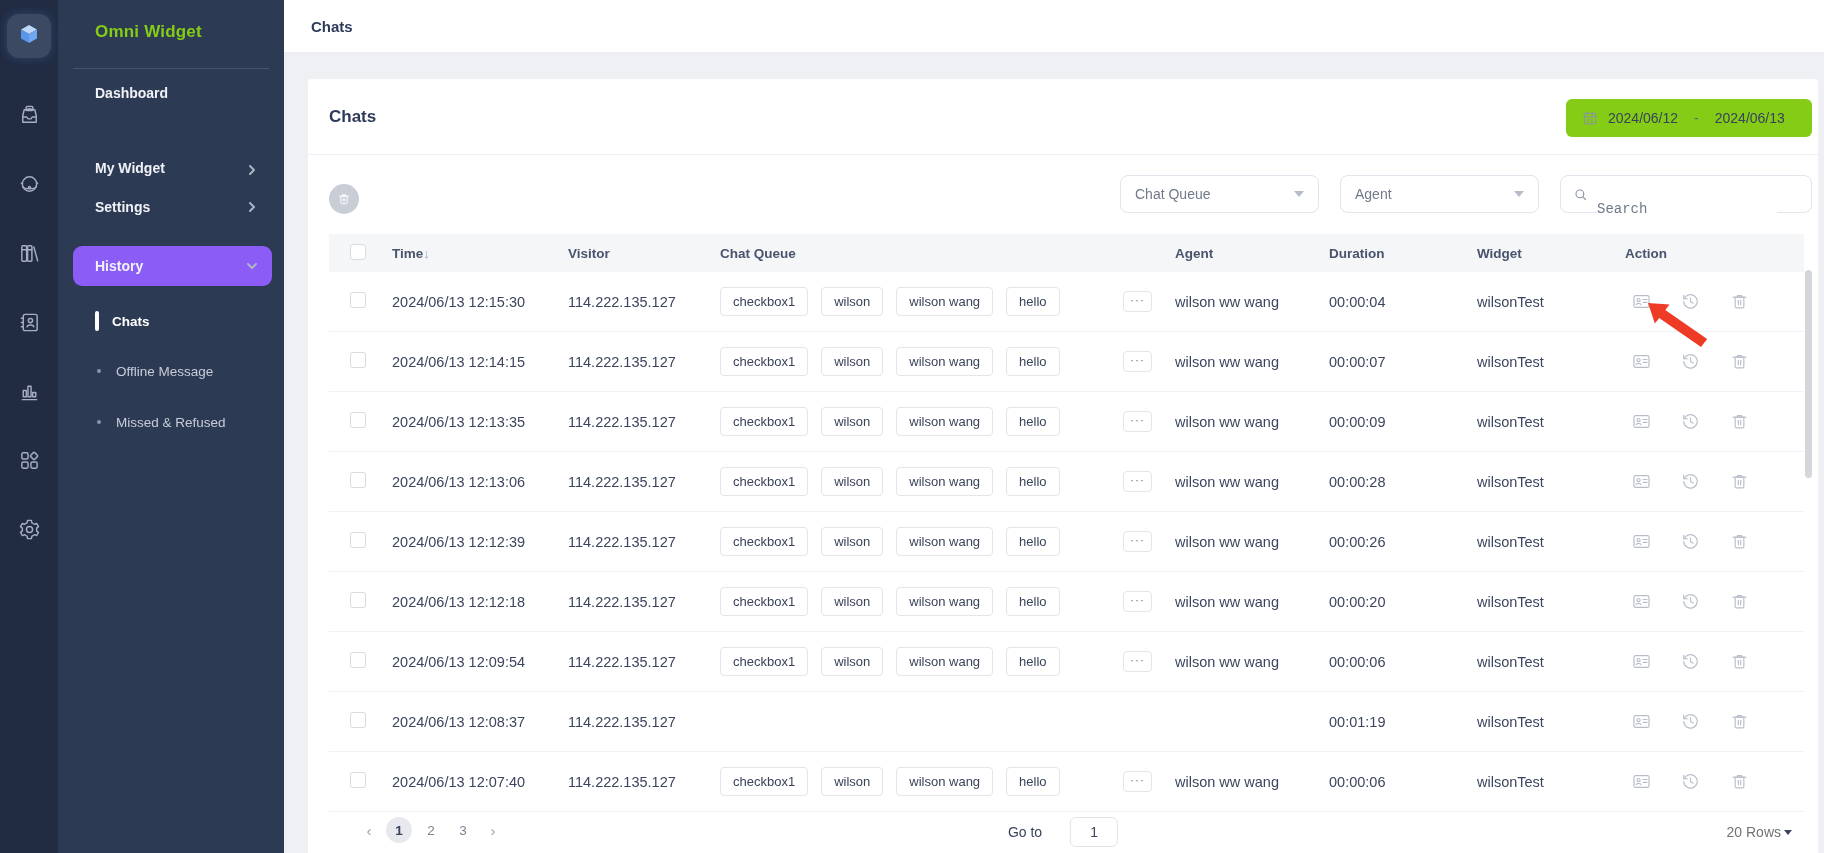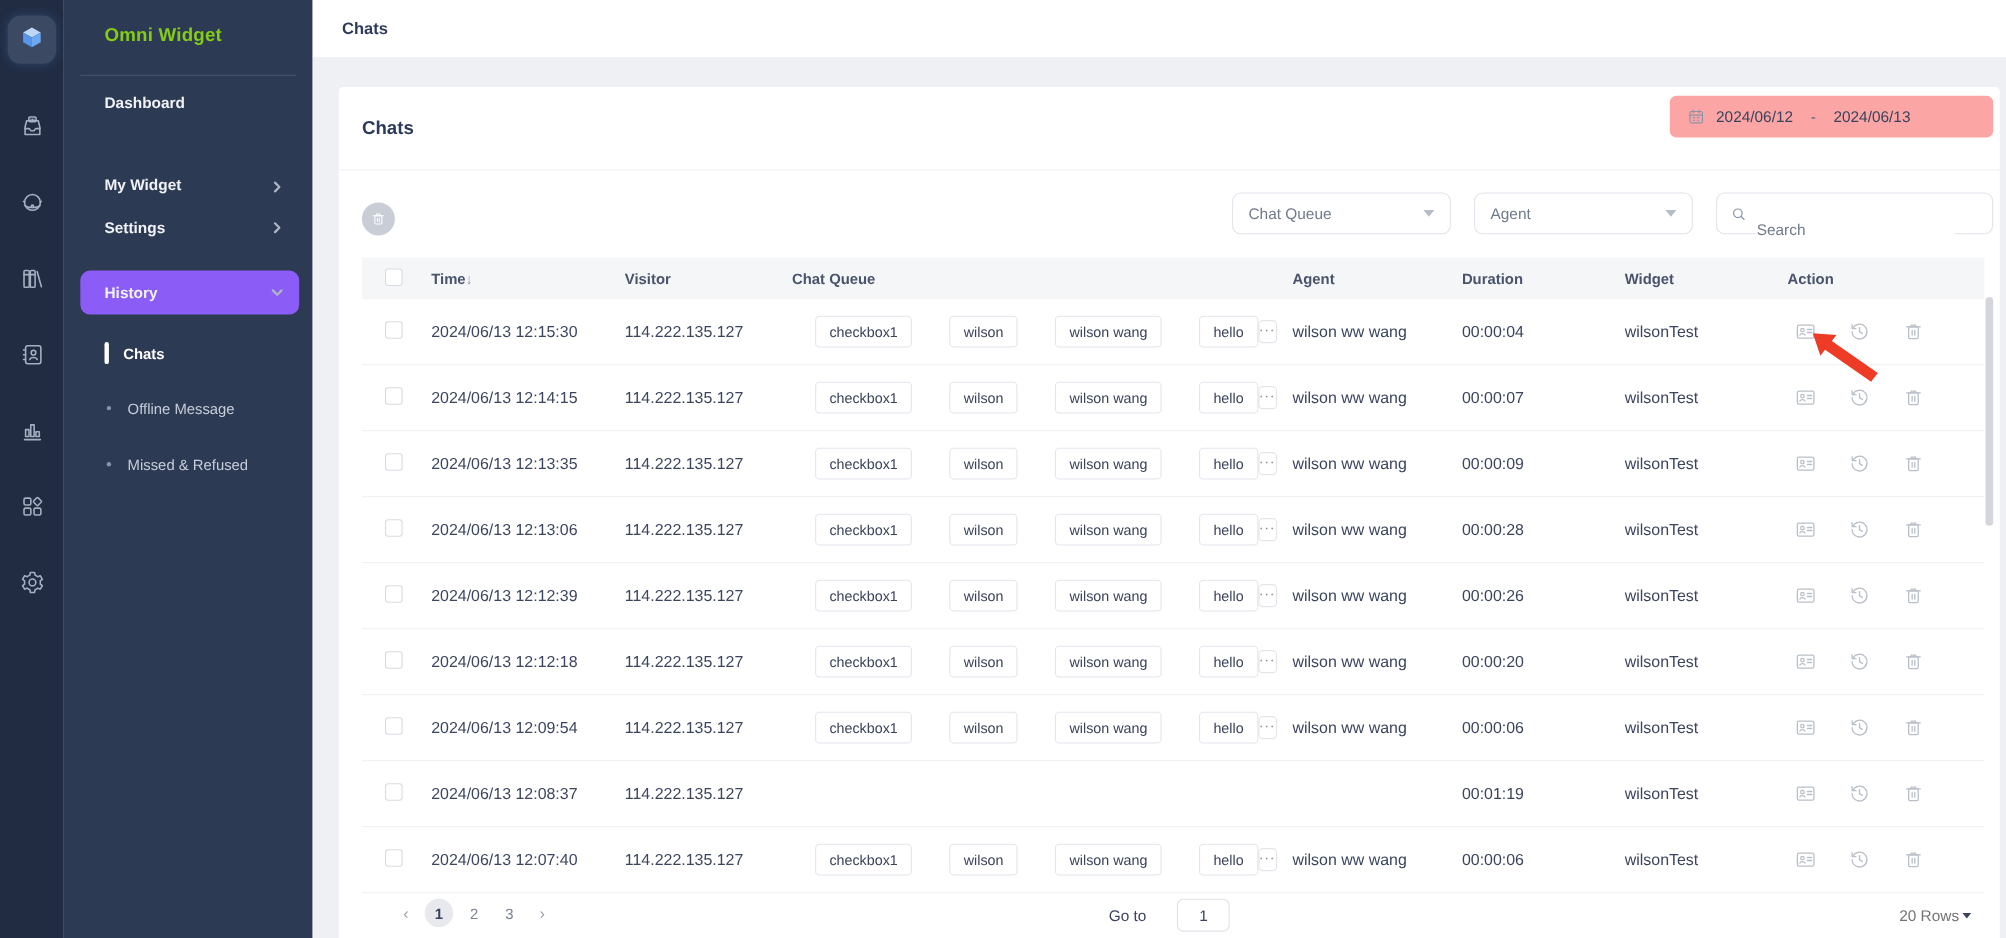--- a/index.html
+++ b/index.html
@@ -25,46 +25,46 @@
   .sub-item .dot { width:4px; height:4px; border-radius:50%; background:#8a93a5; margin-left:39px; margin-right:15px; }
   .sub-item.active { color:#fff; font-weight:bold; }
 
   
   .main { position:absolute; left:284px; top:0; right:0; height:853px; background:#eef0f4; }
   .topbar { position:absolute; left:284px; top:0; right:0; height:53px; background:#fff; border-bottom:1px solid #ebedf1; display:flex; align-items:center; padding-left:27px; font-size:15px; font-weight:bold; color:#2e3a59; z-index:2; }
 
   .panel { position:absolute; left:308px; top:79px; width:1510px; bottom:0; background:#fff; border-radius:4px 4px 0 0; z-index:1; }
   .panel-head { position:relative; height:76px; border-bottom:1px solid #eef0f3; }
   .panel-title { position:absolute; left:21px; top:0; height:76px; display:flex; align-items:center; font-size:17px; font-weight:bold; color:#2e3a59; }
-  .date-pill { position:absolute; right:6px; top:8px; height:38px; width:294px; background:#fca5a5; border-radius:6px; display:flex; align-items:center; padding:0 16px; gap:10px; font-size:14px; color:#39435c; cursor:pointer; }
+  .date-pill { position:absolute; right:6px; top:20px; height:38px; width:246px; background:#84cc16; border-radius:6px; display:flex; align-items:center; padding:0 16px; gap:10px; font-size:14px; color:#39435c; cursor:pointer; }
   .date-pill svg { width:16px; height:16px; stroke:#8a93a8; fill:none; stroke-width:1.6; stroke-linecap:round; }
   .date-pill .sep { margin:0 6px; color:#5b6478; }
 
   .toolbar { position:relative; height:79px; }
   .bulk-del { position:absolute; left:21px; top:29px; width:30px; height:30px; border-radius:50%; background:#c9cdd6; display:flex; align-items:center; justify-content:center; }
   .bulk-del svg { width:14px; height:14px; stroke:#fff; fill:none; stroke-width:1.6; stroke-linecap:round; }
   .filters { position:absolute; right:6px; top:20px; display:flex; gap:21px; }
   .sel { width:199px; height:38px; border:1px solid #e1e4ea; border-radius:8px; background:#fff; display:flex; align-items:center; padding:0 14px; font-size:14px; color:#707a8a; cursor:pointer; }
   .sel .caret { margin-left:auto; width:0; height:0; border-left:5px solid transparent; border-right:5px solid transparent; border-top:6px solid #b6bcc8; }
   .searchbox { width:252px; height:38px; border:1px solid #e1e4ea; border-radius:8px; background:#fff; display:flex; align-items:center; padding:0 12px; gap:9px; }
   .searchbox svg { width:15px; height:15px; stroke:#8a93a8; fill:none; stroke-width:1.8; stroke-linecap:round; }
-  .searchbox input { border:none; outline:none; width:180px; font-size:14px; color:#39435c; font-family:Liberation Sans, sans-serif;margin-top:30px; }
+  .searchbox input { border:none; outline:none; width:180px; font-size:14px; color:#39435c; font-family:Liberation Mono, monospace;margin-top:30px; }
   .searchbox input::placeholder { color:#707a8a; }
 
   
   .table-wrap { margin:0 14px 0 21px; position:relative; }
   .grid { display:grid; grid-template-columns:63px 176px 152px 455px 154px 148px 148px 178px; align-items:center; }
   .thead { height:38px; background:#f4f6f8; font-size:13.5px; font-weight:bold; color:#49536b; }
   .thead .h-time { display:flex; align-items:center; gap:0; cursor:pointer; }
   .sort-arrow { font-size:13px; color:#9aa2b1; font-weight:normal; }
   .cb { display:inline-block; width:16px; height:16px; border:1.5px solid #d8dbe2; border-radius:3px; background:#fff; margin-left:21px; cursor:pointer; }
   .trow { height:60px; border-bottom:1px solid #f0f1f4; font-size:14.5px; color:#3b455e; }
   .c-queue { display:flex; align-items:center; min-width:0; }
   .tags { display:flex; gap:13px; }
-  .chip { height:29px; display:inline-flex; align-items:center; padding:0 12px; border:1px solid #e3e5eb; border-radius:4px; font-size:13px; color:#39435a; white-space:nowrap; background:#fff;margin-left:21px; }
+  .chip { height:29px; display:inline-flex; align-items:center; padding:0 12px; border:1px solid #e3e5eb; border-radius:4px; font-size:13px; color:#39435a; white-space:nowrap; background:#fff; }
   .more-chip { margin-left:auto; margin-right:23px; width:29px; height:21px; border:1px solid #e3e5eb; border-radius:4px; color:#707a8a; font-size:12px; letter-spacing:1px; display:flex; align-items:center; justify-content:center; padding-bottom:4px; }
   .c-action { display:flex; gap:29px; padding-left:6px; }
   .abtn { width:20px; height:20px; color:#b9bfc9; display:flex; align-items:center; justify-content:center; padding:0; }
   .abtn svg { width:19px; height:19px; stroke:currentColor; fill:none; stroke-width:1.5; stroke-linecap:round; stroke-linejoin:round; }
 
   
   .pagefoot { position:absolute; left:0; right:0; bottom:0; height:41px; }
   .pager { position:absolute; left:50px; top:5px; display:flex; align-items:center; gap:6px; }
   .pg-chev { width:22px; height:26px; color:#9aa1ad; font-size:15px; display:flex; align-items:center; justify-content:center; }
   .pg-num { width:26px; height:26px; border-radius:50%; font-size:13.5px; color:#7c8494; display:flex; align-items:center; justify-content:center; }

